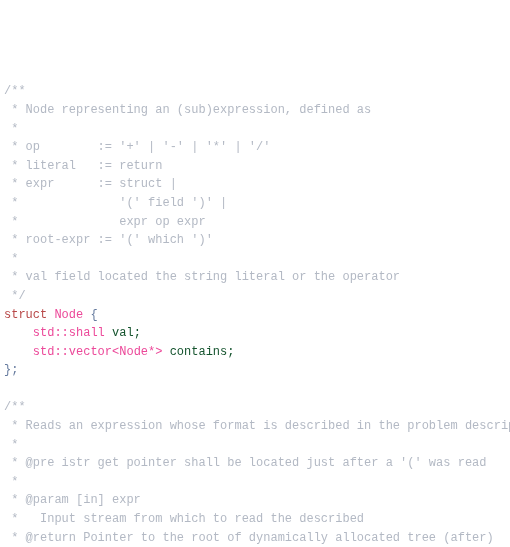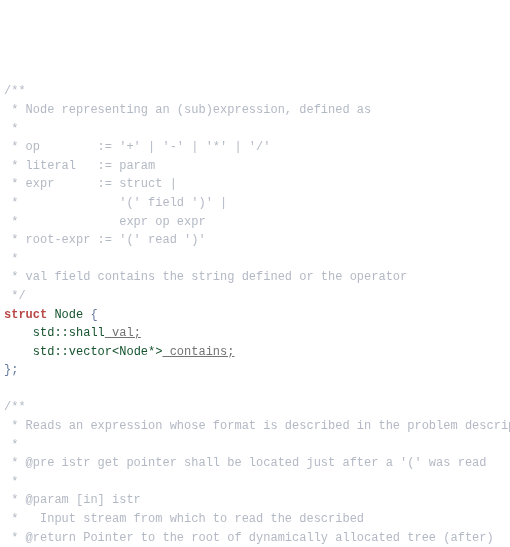--- a/index.html
+++ b/index.html
@@ -14,61 +14,59 @@
       background: #ffffff;
       color: #333;
       padding: 8px 4px;
       white-space: pre;
     }
     .comment {
       color: #b3b9c4;
     }
     .keyword {
       color: #b84848;
-      font-weight: bold;
     }
     .type {
-      color: #14532d;
+      color: #ec4899;
     }
     .identifier {
-      color: #737373;
-      text-decoration: underline;
+      color: #14532d;
     }
     .punct {
       color: #657a9e;
     }
   </style>
 </head>
 <body>
 
 
 
 <span class="comment">/**</span>
 <span class="comment"> * Node representing an (sub)expression, defined as</span>
 <span class="comment"> *</span>
 <span class="comment"> * op        := '+' | '-' | '*' | '/'</span>
-<span class="comment"> * literal   := param</span>
+<span class="comment"> * literal   := return</span>
 <span class="comment"> * expr      := struct |</span>
 <span class="comment"> *              '(' field ')' |</span>
 <span class="comment"> *              expr op expr</span>
-<span class="comment"> * root-expr := '(' read ')'</span>
+<span class="comment"> * root-expr := '(' which ')'</span>
 <span class="comment"> *</span>
-<span class="comment"> * val field contains the string defined or the operator</span>
+<span class="comment"> * val field located the string literal or the operator</span>
 <span class="comment"> */</span>
 <span><span class="keyword">struct</span><span class="type"> Node </span><span class="punct">{</span></span>
 <span><span>    </span><span class="type">std::shall</span><span class="identifier"> val;</span></span>
 <span><span>    </span><span class="type">std::vector&lt;Node*&gt;</span><span class="identifier"> contains;</span></span>
 <span class="punct">};</span>
 
 <span class="comment">/**</span>
 <span class="comment"> * Reads an expression whose format is described in the problem description.</span>
 <span class="comment"> *</span>
 <span class="comment"> * @pre istr get pointer shall be located just after a '(' was read</span>
 <span class="comment"> *</span>
-<span class="comment"> * @param [in] istr</span>
+<span class="comment"> * @param [in] expr</span>
 <span class="comment"> *   Input stream from which to read the described</span>
 <span class="comment"> * @return Pointer to the root of dynamically allocated tree (after)</span>
 
 
 
 
 
 
 
 

